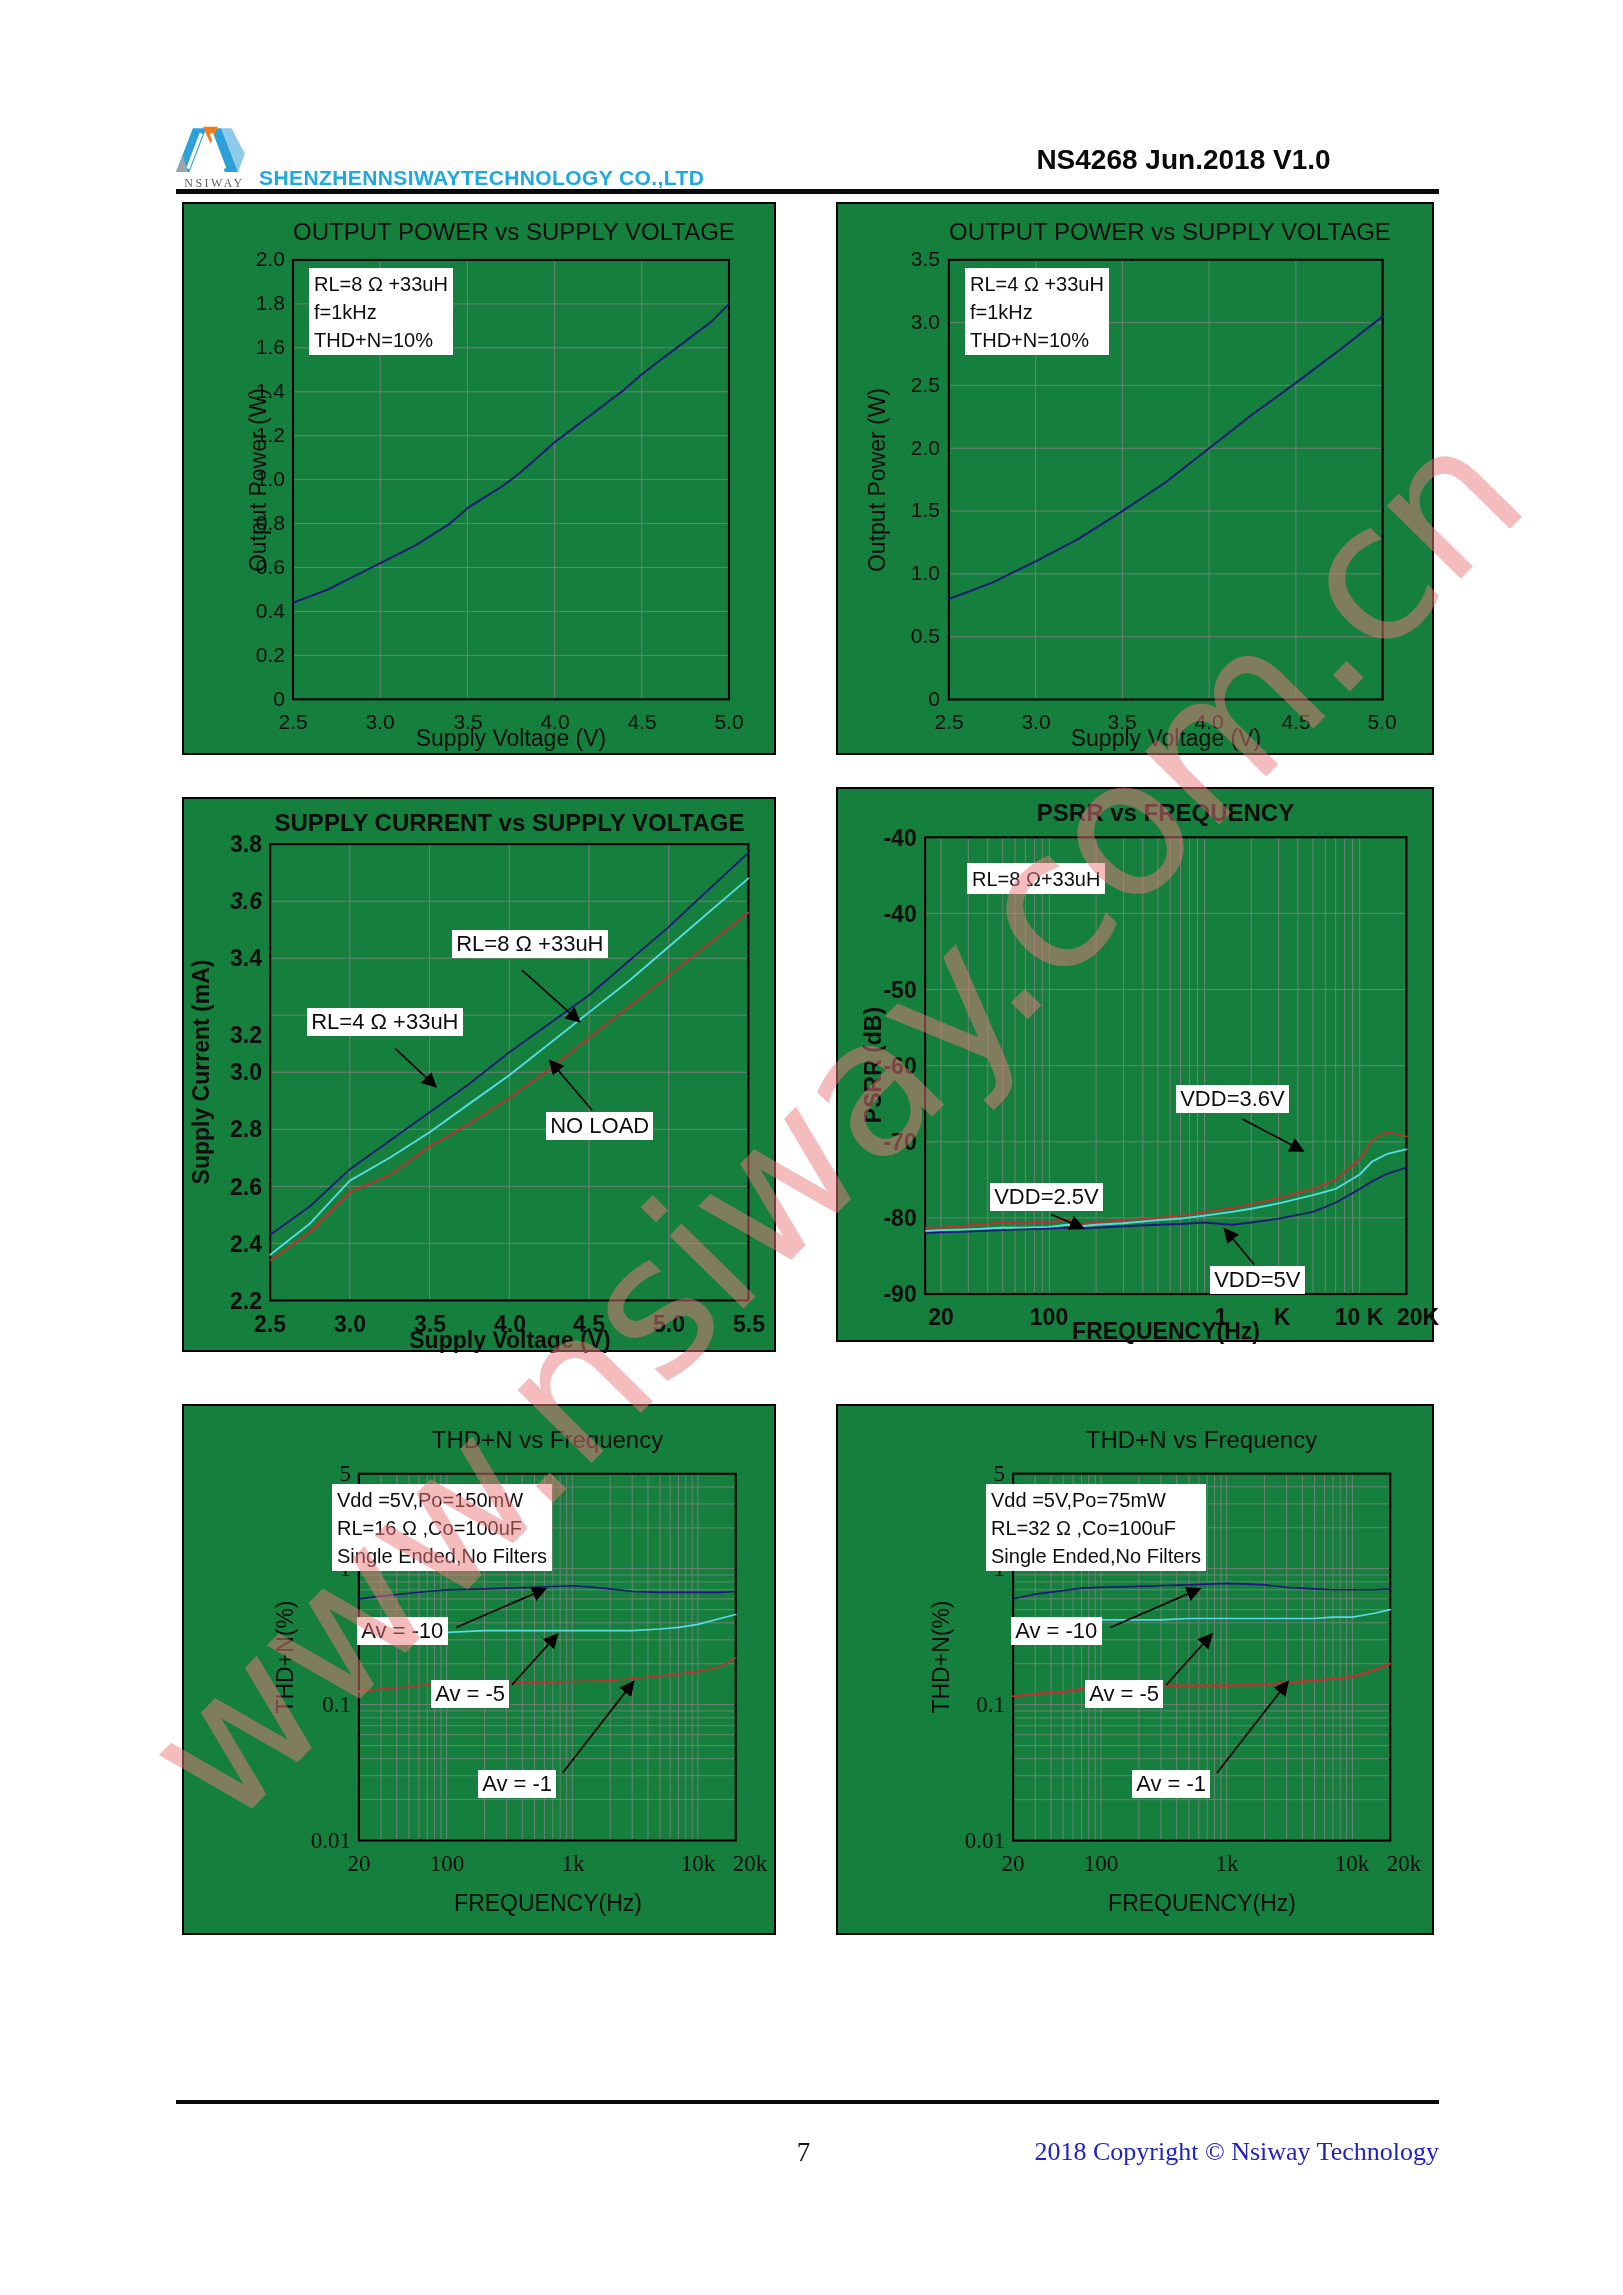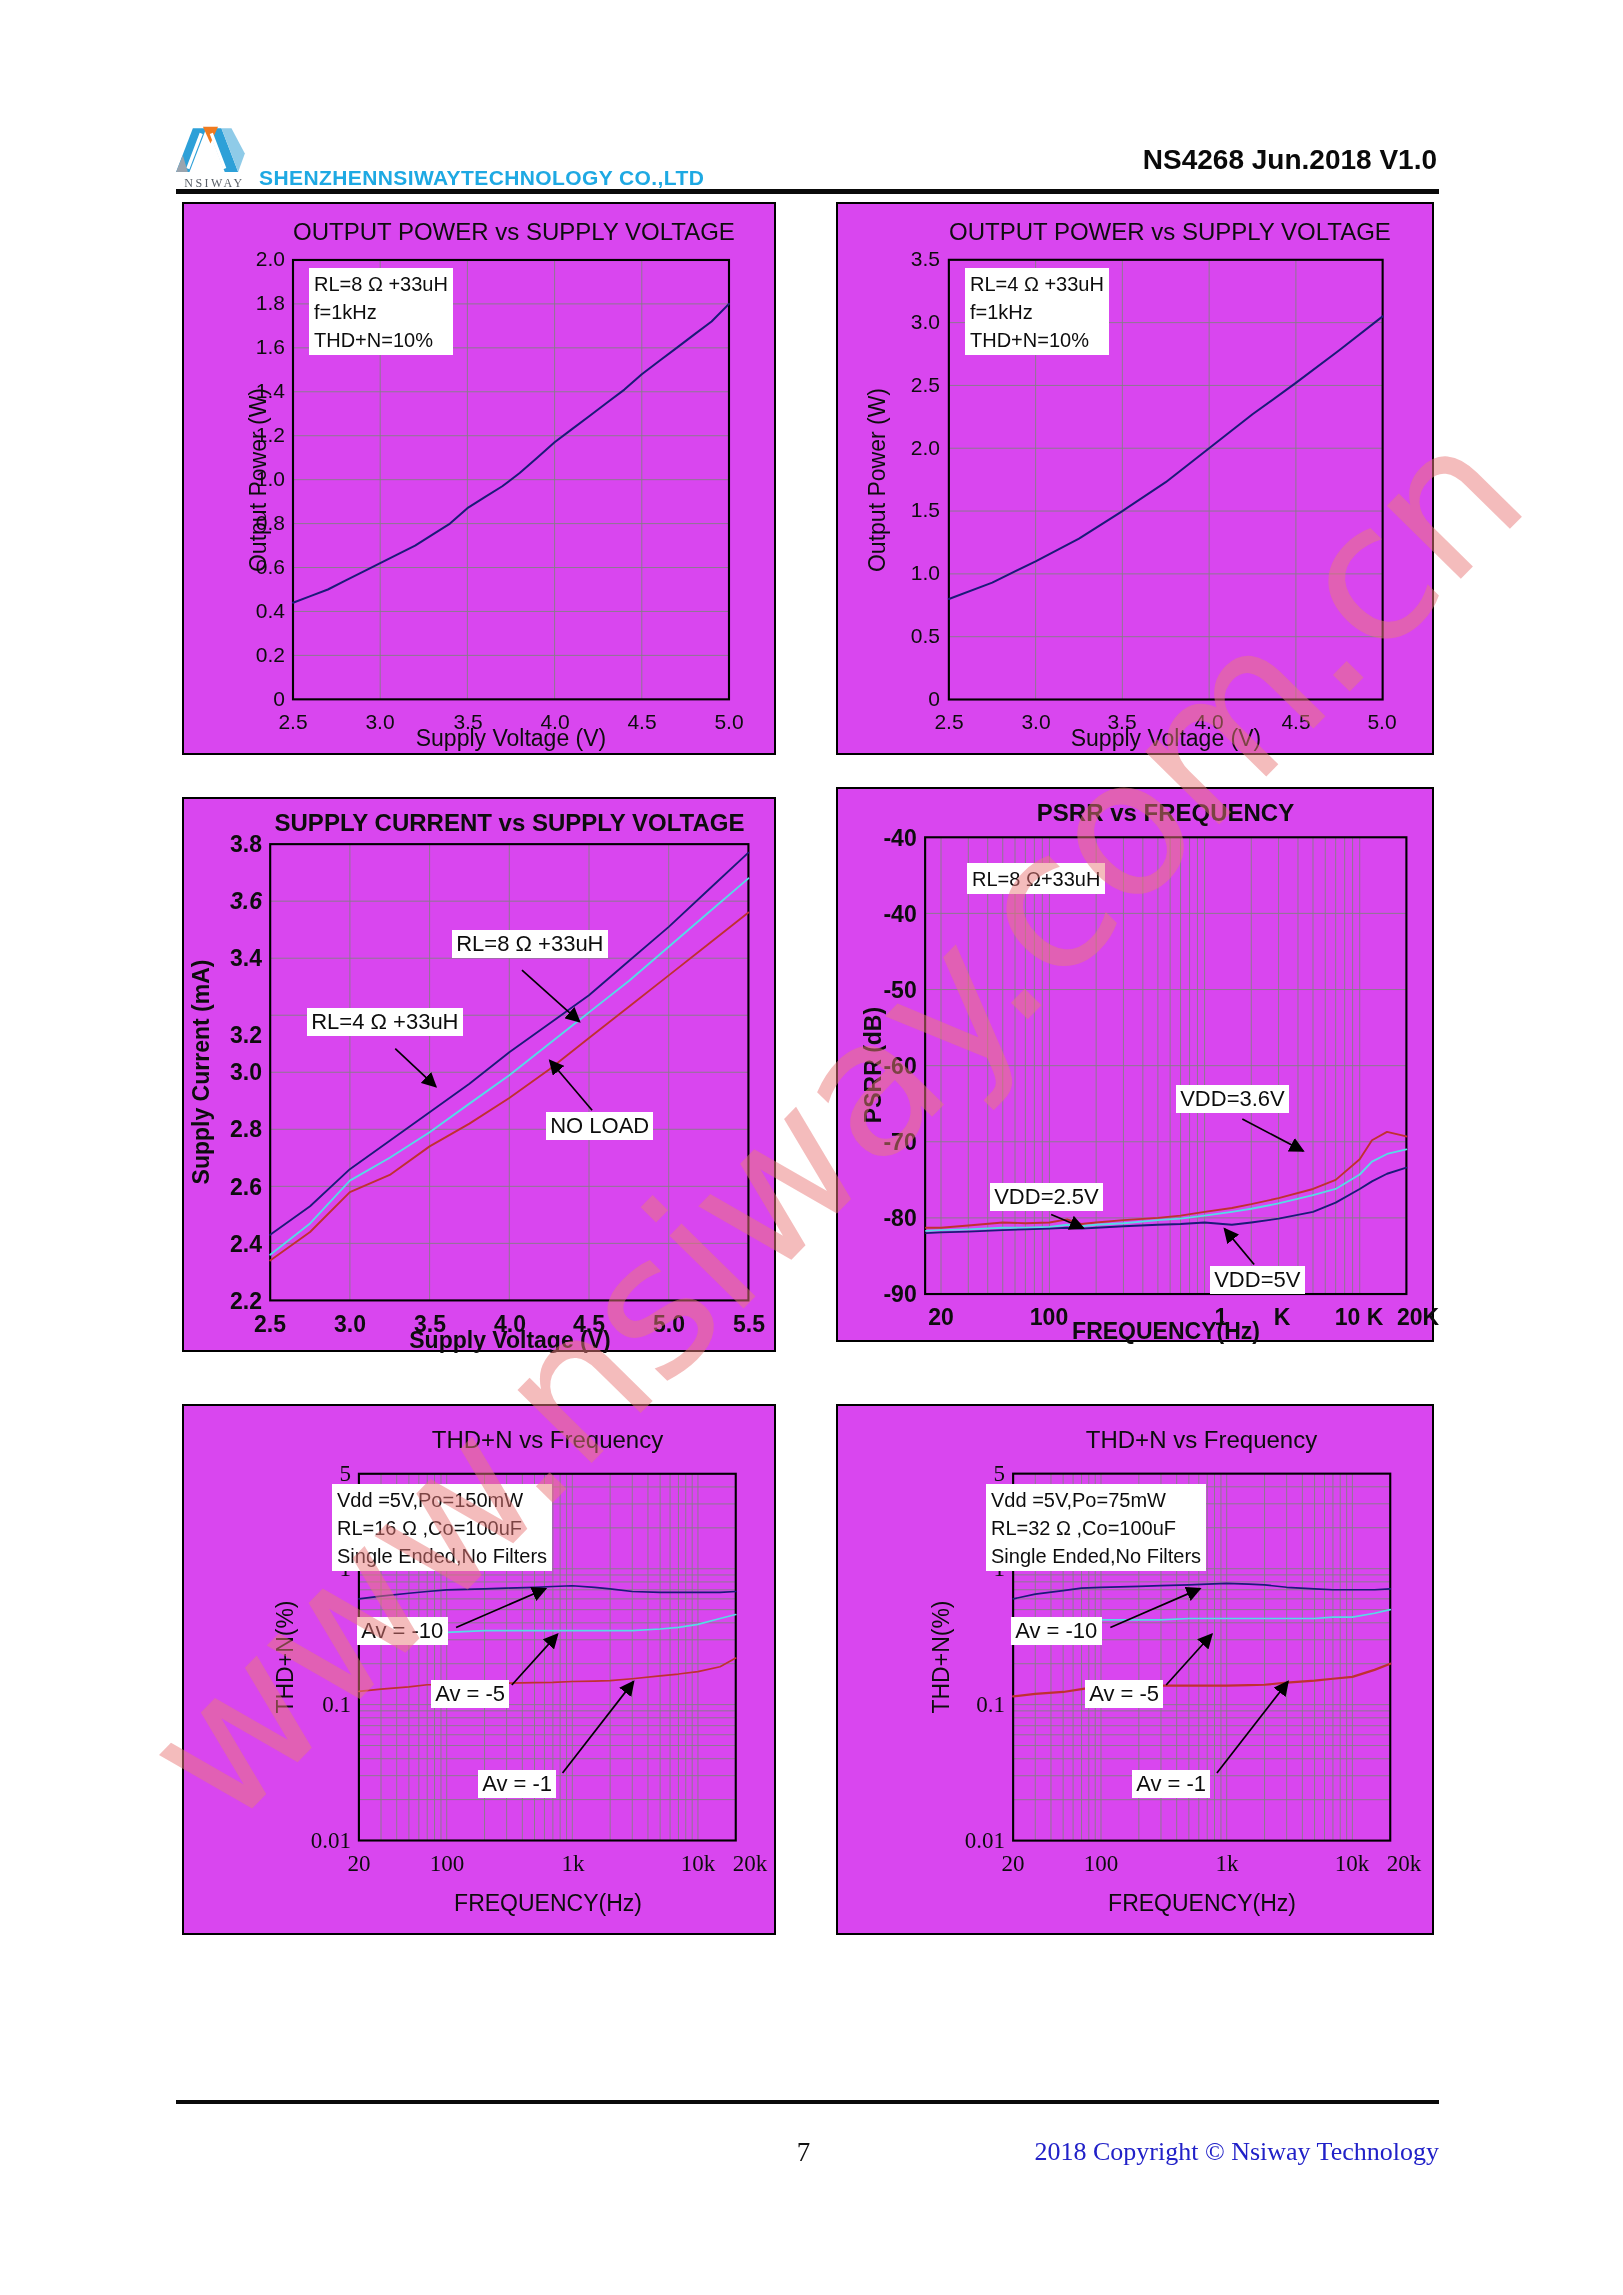--- a/index.html
+++ b/index.html
@@ -6,25 +6,25 @@
   #page{position:relative;width:1623px;height:2295px;background:#ffffff;overflow:hidden;
         font-family:"Liberation Sans",sans-serif;color:#111;}
   
   #logo-mark{position:absolute;left:174px;top:125px;width:78px;height:52px;}
   #logo-text{position:absolute;left:174px;top:176px;width:81px;text-align:center;
              font-family:"Liberation Serif",serif;font-size:12px;letter-spacing:2.5px;color:#5a6068;}
   #company-cn{position:absolute;left:257px;top:123px;font-size:37px;font-weight:bold;
               color:#1ea9e3;font-family:sans-serif;letter-spacing:1.7px;}
   #company-en{position:absolute;left:259px;top:166px;font-size:21px;font-weight:bold;
               color:#1ea9e3;letter-spacing:0.4px;}
-  #doc-ref{position:absolute;left:930px;top:144px;width:507px;text-align:right;
+  #doc-ref{position:absolute;left:930px;top:144px;width:507px;text-align:center;
            font-size:28px;font-weight:bold;color:#0a0a0a;}
   .rule{position:absolute;left:176px;width:1263px;height:5px;background:#0a0a0a;}
   
-  .chart-box{position:absolute;border:2.5px solid #000;background:#d946ef;box-sizing:border-box;}
+  .chart-box{position:absolute;border:2.5px solid #000;background:#15803d;box-sizing:border-box;}
   .chart-title{position:absolute;text-align:center;font-size:24px;color:#0d0d0d;white-space:nowrap;}
   .chart-title.bold{font-weight:bold;}
   .axis-title-y{position:absolute;white-space:nowrap;font-size:23px;color:#0d0d0d;
                 transform:translate(-50%,-50%) rotate(-90deg);}
   .axis-title-x{position:absolute;white-space:nowrap;font-size:23px;color:#0d0d0d;
                 transform:translate(-50%,0);}
   .bold-ax{font-weight:bold;}
   .tick-y{position:absolute;text-align:right;font-size:21px;color:#0d0d0d;}
   .tick-x{position:absolute;text-align:center;font-size:21px;color:#0d0d0d;transform:translate(-50%,0);white-space:pre;}
   .serif-tick{font-family:"Liberation Serif",serif;font-size:23px;}

